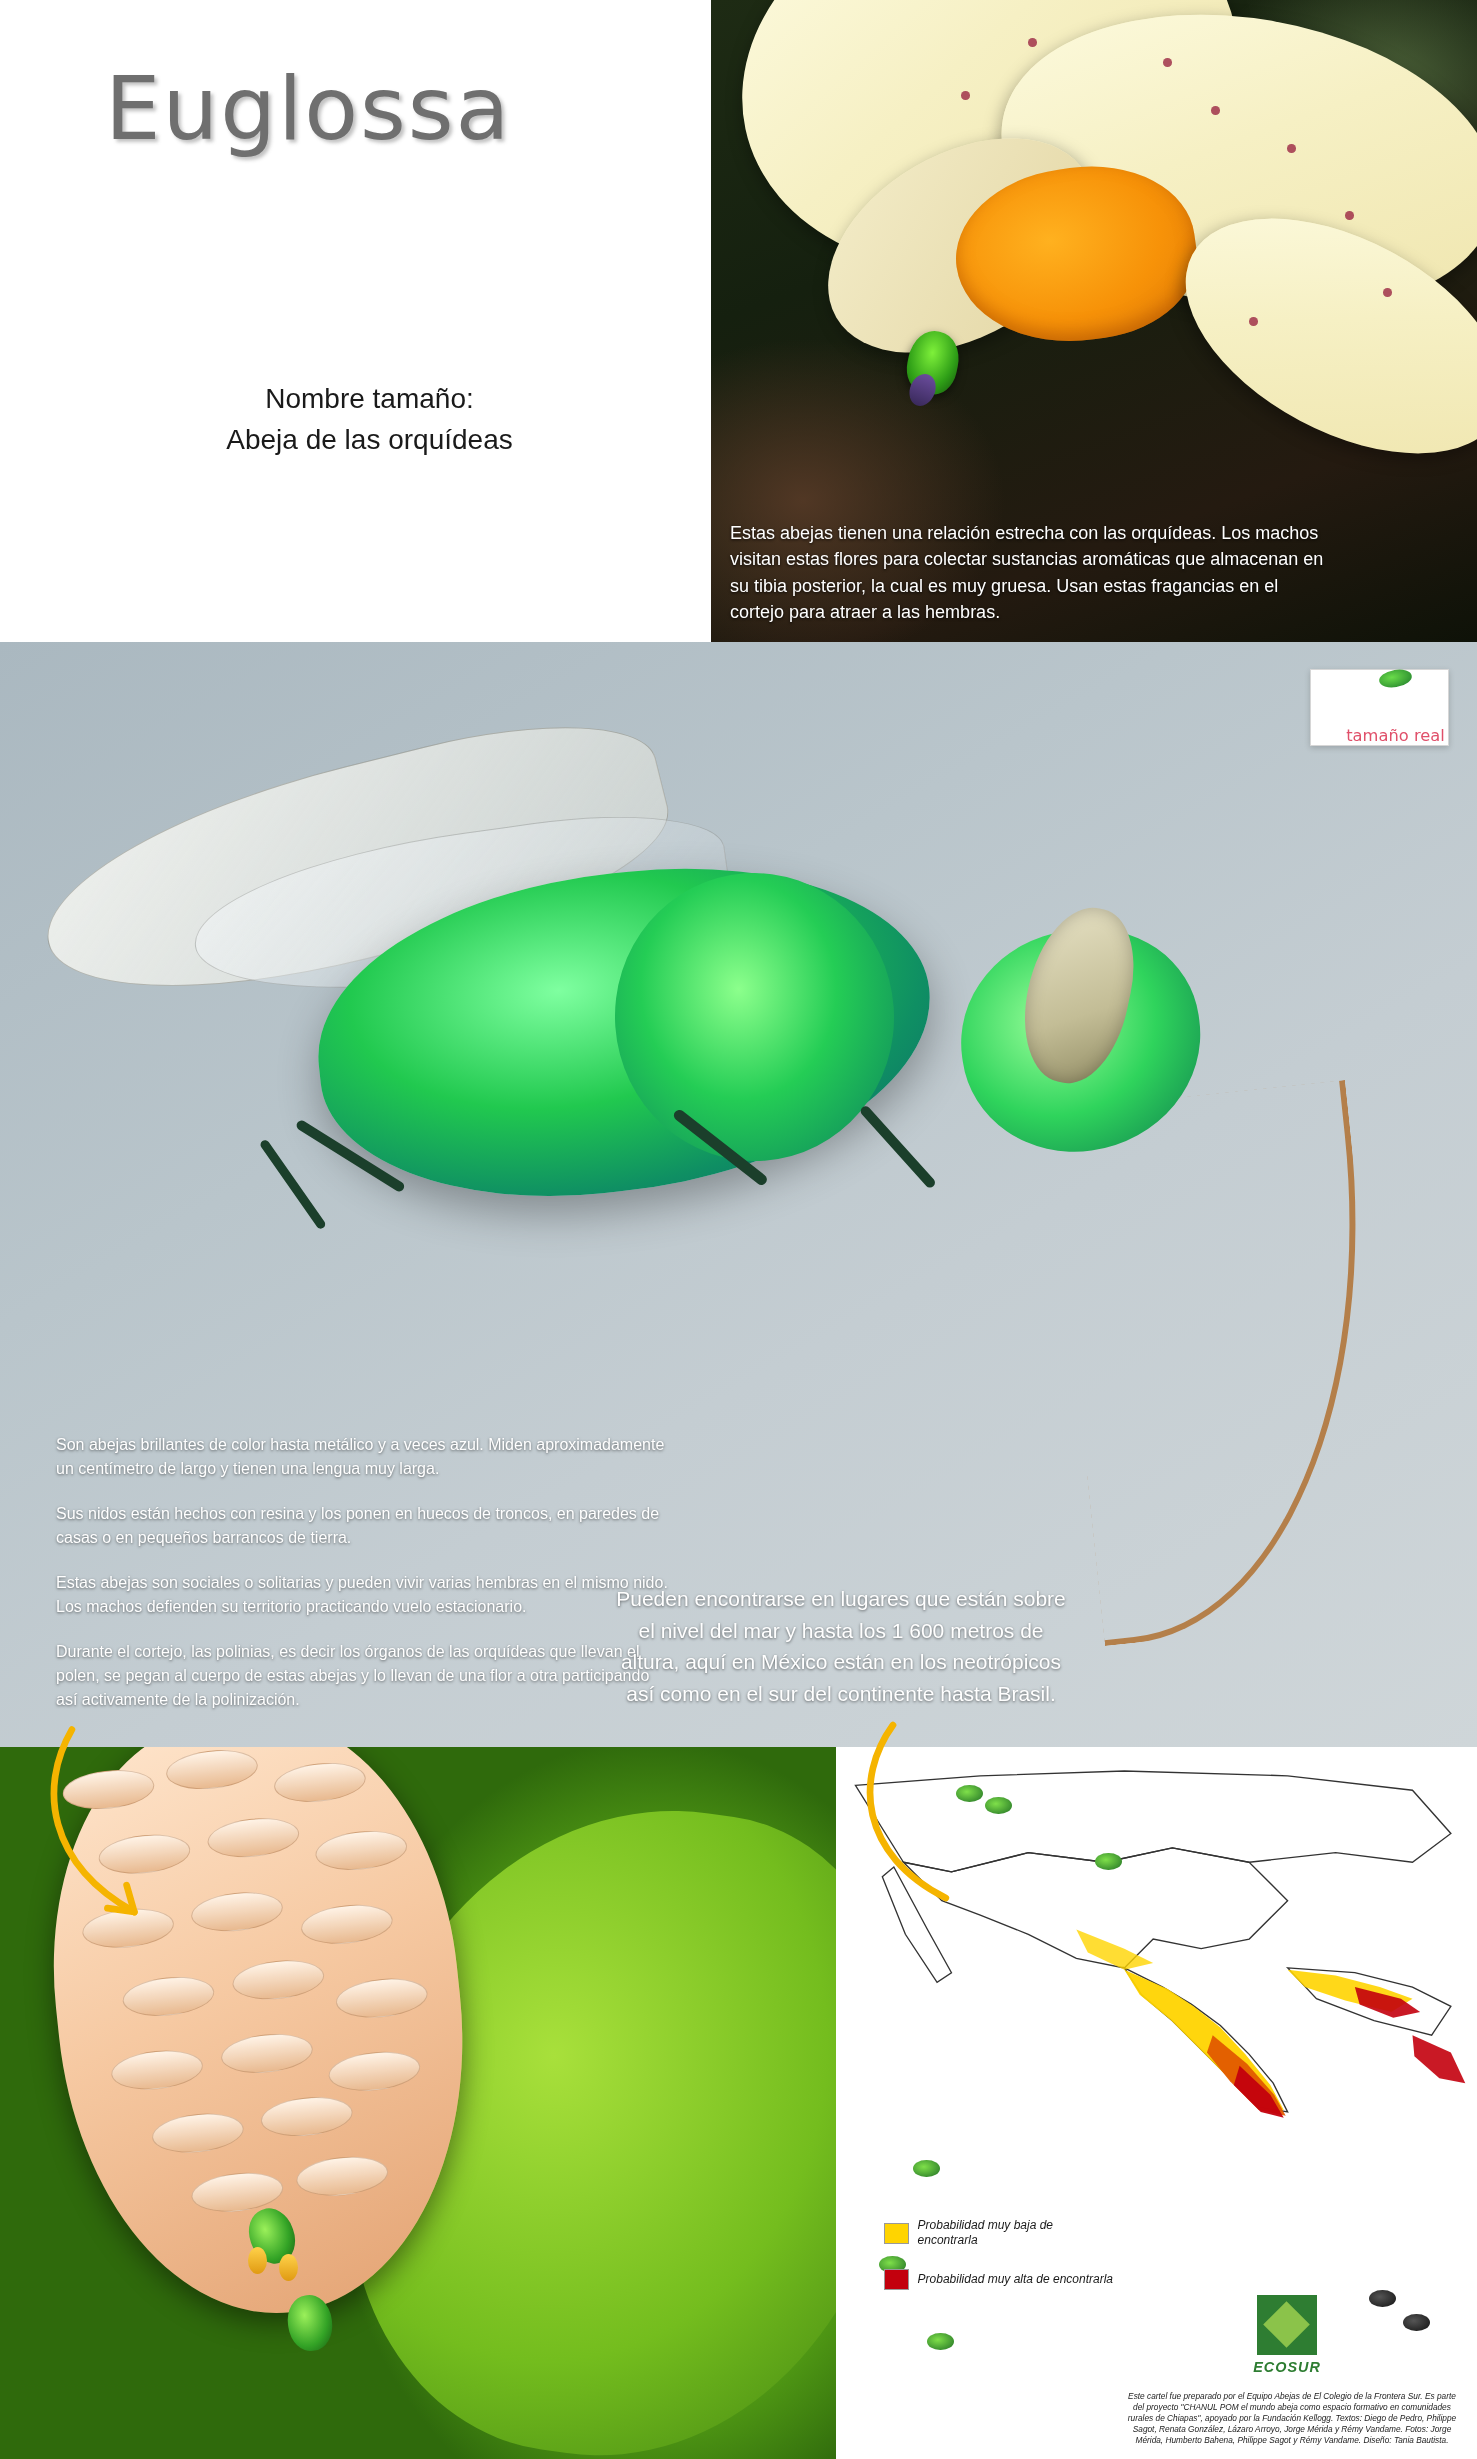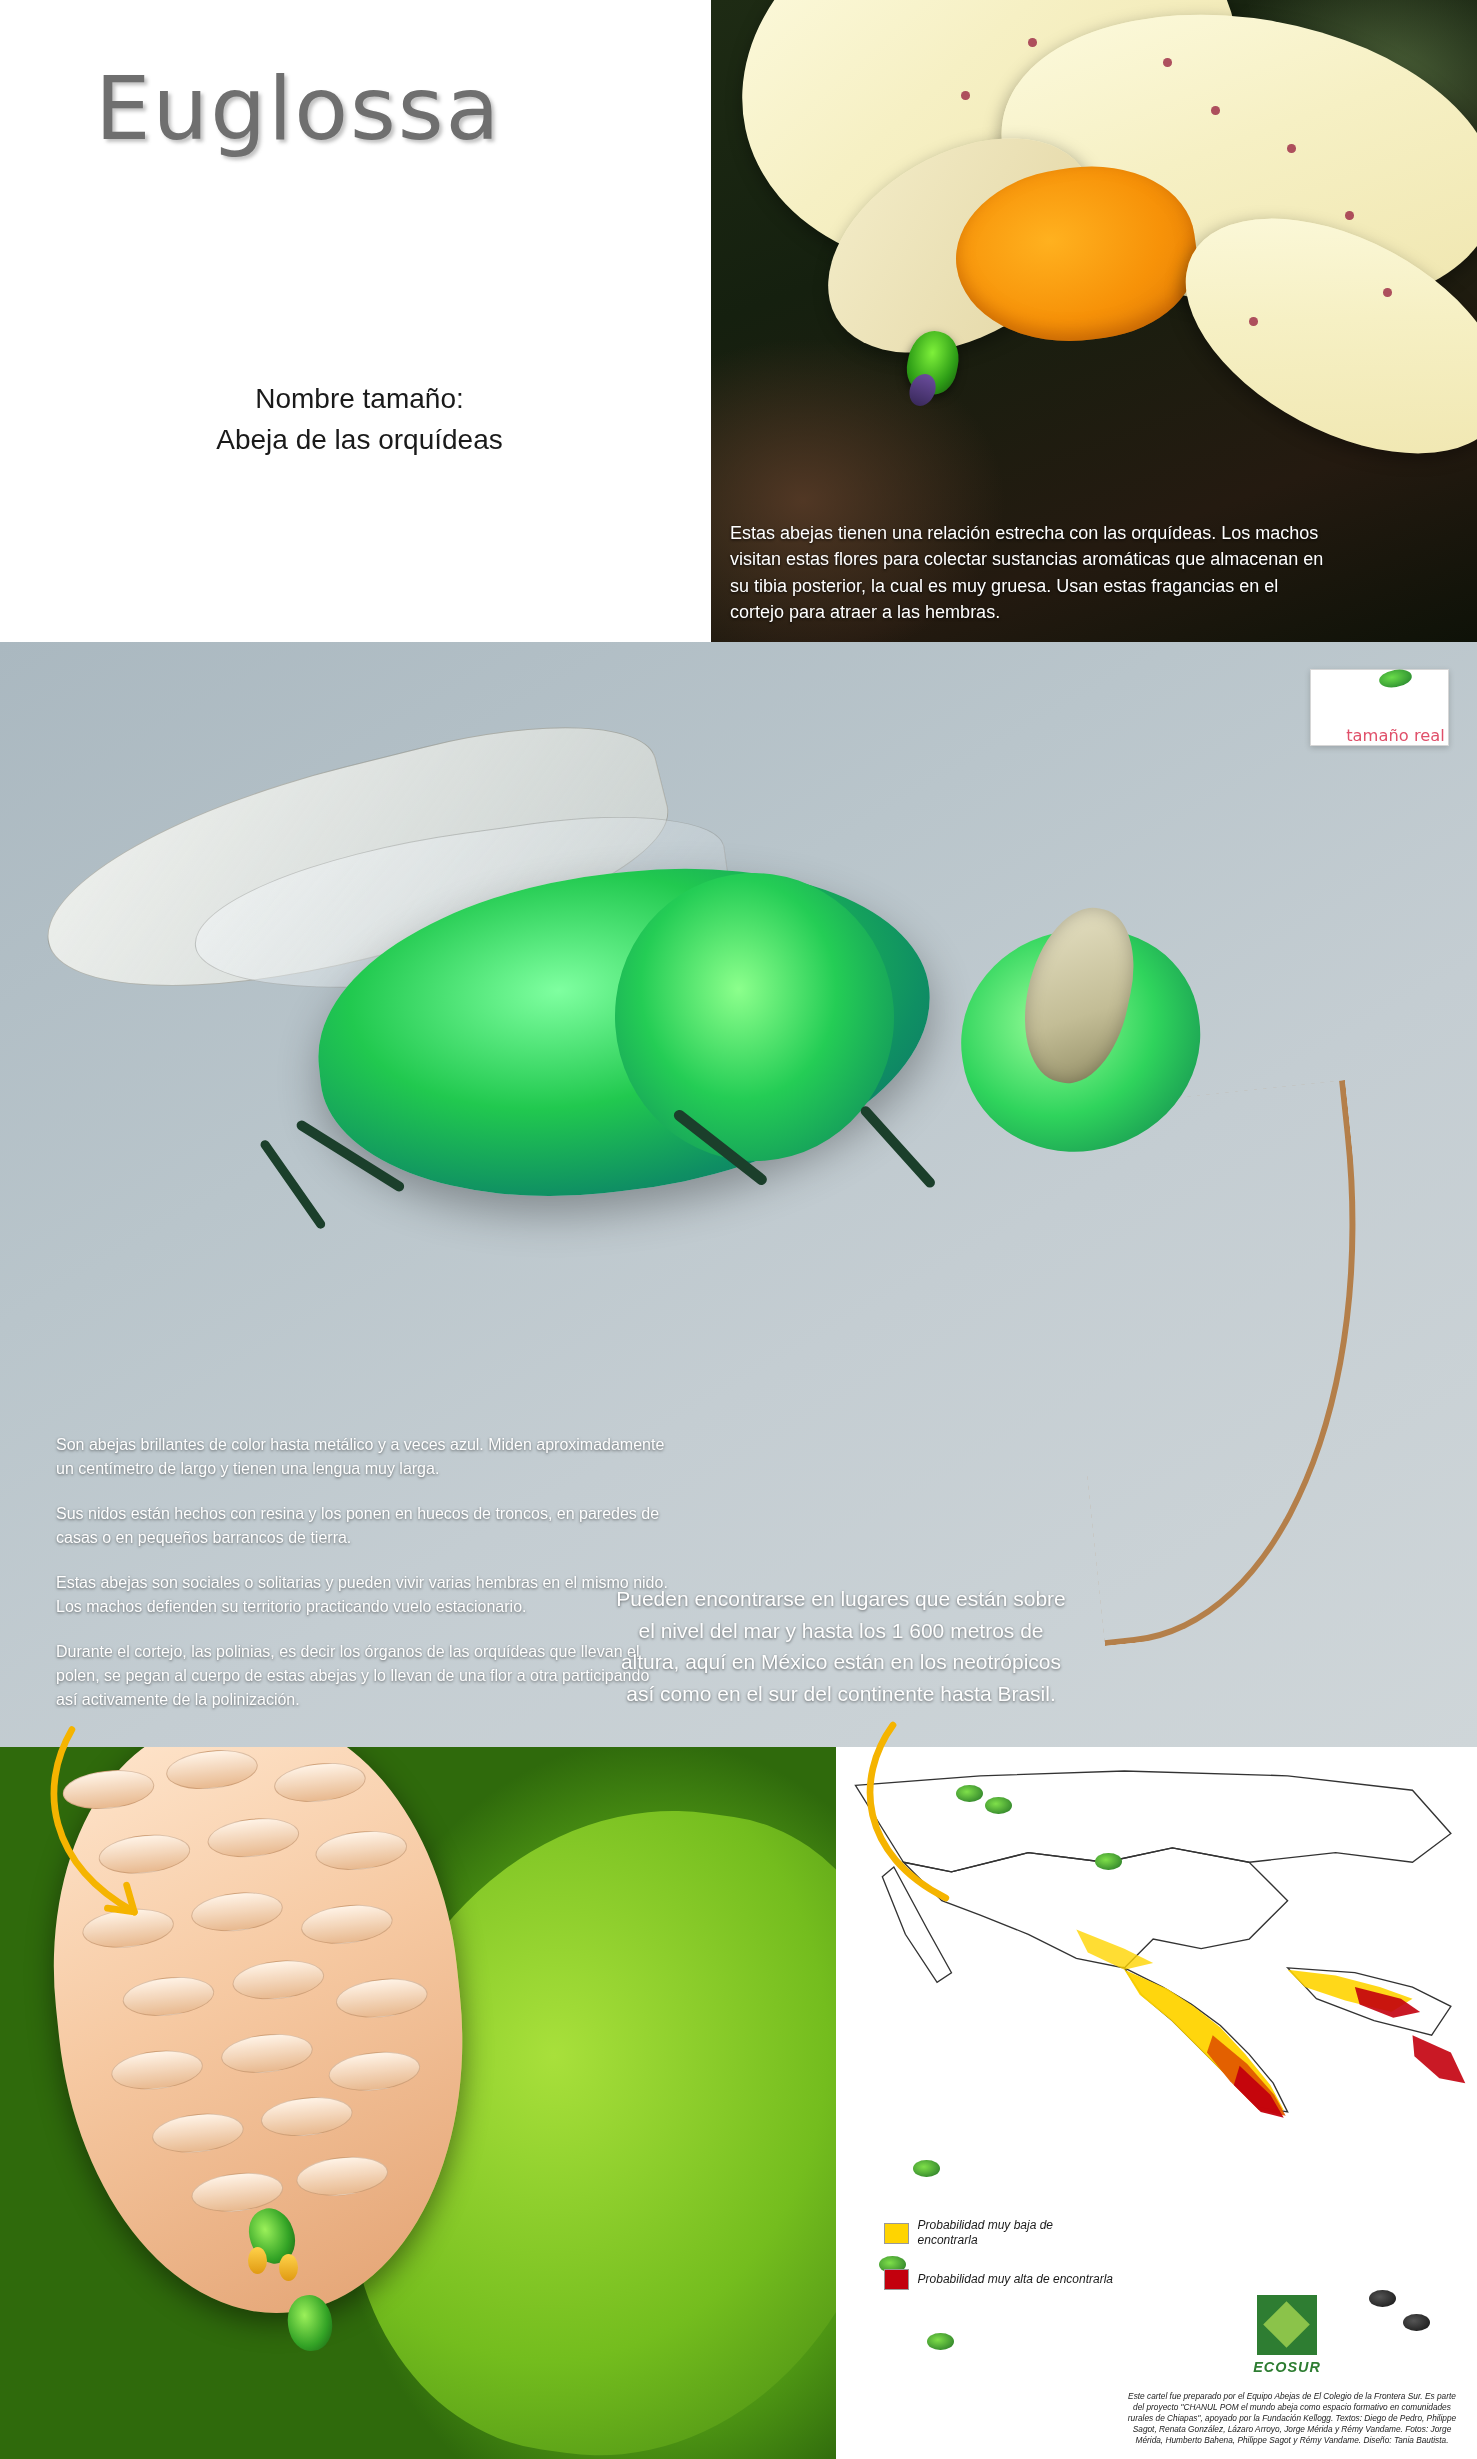--- a/index.html
+++ b/index.html
@@ -14,21 +14,21 @@
     position: relative;
     width: 1478px;
     height: 2459px;
     background: #ffffff;
     overflow: hidden;
   }
 
   
   .top-left {
     position: absolute;
-    left: 4px; top: 0;
+    left: 14px; top: 0;
     width: 711px; height: 642px;
     background: #ffffff;
   }
   .title-block {
     position: absolute;
     left: 91px; top: 67px;
     width: 596px;
   }
   .genus, .species {
     font-family: "DejaVu Sans", sans-serif;

